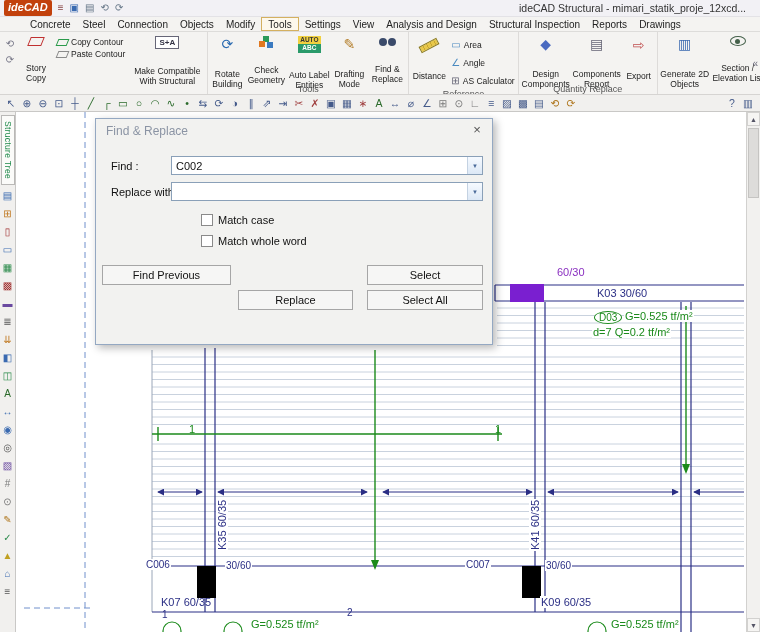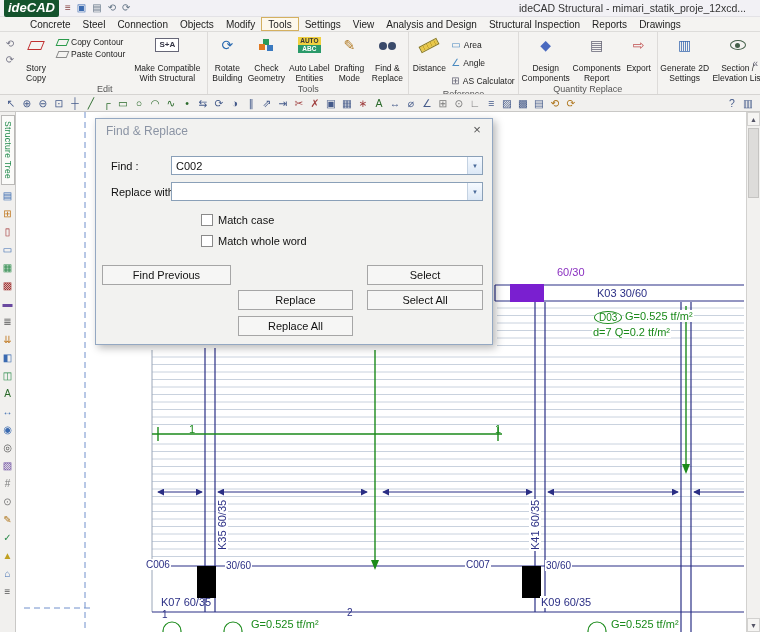--- a/index.html
+++ b/index.html
@@ -1,32 +1,32 @@
 <!DOCTYPE html>
 <html style="--navy: #2b2f85; --green: #1b8a1b; --hatch: #c9d2de; --dash: #7090cc; --purple-fill: #7a1fd0; --purple-text: #8a30c0; --menu-active-border: #d4b060;"><head>
 <meta charset="utf-8">
 <style>
 *{margin:0;padding:0;box-sizing:border-box}
 body{background:#9a9a9a;font-family:"Liberation Sans",sans-serif}
 .app{position:relative;width:760px;height:632px;background:#fff;overflow:hidden;font-family:"Liberation Sans",sans-serif}
 
 .titlebar{height:17px;background:#f2f1f5;border-bottom:1px solid #e3e2e6;display:flex;align-items:center;padding-left:4px}
-.logo{background:#14532d;color:#fff;font-size:13px;font-style:italic;font-weight:bold;padding:1px 4px;border-radius:2px;line-height:1.2}
+.logo{background:#c2410c;color:#fff;font-size:11px;font-style:italic;font-weight:bold;padding:1px 4px;border-radius:2px;line-height:1.2}
 .tbico{font-size:10px;margin-left:6px;line-height:16px;cursor:default}
 .title-text{margin-left:auto;margin-right:14px;font-size:10.5px;color:#333;white-space:nowrap}
 
 .menubar{height:15px;background:#f4f3f1;border-bottom:1px solid #dddcda;display:flex;align-items:stretch;padding-left:24px}
 .menu-item{font-size:10px;color:#222;padding:0 6px;line-height:15px;white-space:nowrap;cursor:default}
 .menu-item.active{background:#fdf8ec;border:1px solid var(--menu-active-border);line-height:13px}
 
 .ribbon{height:63px;background:#f4f3f1;border-bottom:1px solid #d6d4d2;display:flex;position:relative;padding-left:2px;overflow:hidden}
 .rgroup{display:flex;flex-direction:column;border-right:1px solid #dddbd9;padding:0 1px}
 .rg-body{flex:1;display:flex;align-items:flex-start;gap:1px;padding-top:2px}
 .rg-label{font-size:9px;color:#555;text-align:center;padding:0 2px 2px;min-height:11px}
-.bigbtn{display:flex;flex-direction:column;align-items:center;gap:10px;font-size:8.5px;color:#222;text-align:center;line-height:1.15;padding-top:2px;height:50px;cursor:default}
+.bigbtn{display:flex;flex-direction:column;align-items:center;gap:18px;font-size:8.5px;color:#222;text-align:center;line-height:1.15;padding-top:2px;height:50px;cursor:default}
 .bicon{height:18px;display:flex;align-items:center;justify-content:center}
 .smallcol{display:flex;flex-direction:column;gap:2px;padding-top:3px}
 .smallrow{display:flex;align-items:center;gap:3px;font-size:8.5px;color:#222;padding:0 2px;white-space:nowrap;cursor:default}
 .sbtn{width:14px;height:14px;text-align:center;font-size:10px;color:#778;line-height:14px}
 .gi{font-size:14px;line-height:16px}
 .para{display:inline-block;width:14px;height:9px;border:1.6px solid;transform:skewX(-22deg)}
 .para.red{border-color:#c03030}.para.green{border-color:#2a9a4a}.para.gray{border-color:#8a8a8a}
 .para.sm{width:11px;height:7px}
 .sa-icon{border:1px solid #667;padding:1px 3px;font-size:8px;font-weight:bold;color:#334;background:#fff}
 .cubes{width:16px;height:12px;position:relative}
@@ -140,21 +140,20 @@
             <span>Paste Contour</span>
           </div>
         </div>
         <div class="bigbtn" style="width:78px">
           <span class="bicon">
               <span class="sa-icon">S+A</span>
             </span>
           <span>Make Compatible With Structural</span>
         </div>
       </div>
-      <div class="rg-label">Edit</div>
     </div>
 
     <div class="rgroup">
       <div class="rg-body">
         <div class="bigbtn" style="width:36px">
           <span class="bicon">
               <span class="gi" style="color:#2a6ab0">⟳</span>
             </span>
           <span>Rotate Building</span>
         </div>
@@ -238,21 +237,21 @@
       </div>
       <div class="rg-label">Quantity Replace</div>
     </div>
 
     <div class="rgroup">
       <div class="rg-body">
         <div class="bigbtn" style="width:52px">
           <span class="bicon">
               <span class="gi" style="color:#3a6ab0">▥</span>
             </span>
-          <span>Generate 2D Settings</span>
+          <span>Generate 2D Objects</span>
         </div>
         <div class="bigbtn" style="width:52px">
           <span class="bicon">
               <span class="eye"></span>
             </span>
           <span>Section / Elevation List</span>
         </div>
       </div>
       <div class="rg-label"></div>
     </div>
@@ -460,16 +459,15 @@
     </div>
     <div class="chk" style="left:105px;top:116px">
       <span class="cbox"></span>
       <span>Match whole word</span>
     </div>
 
     <div class="dbtn" style="left:6px;top:146px;width:129px">Find Previous</div>
     <div class="dbtn" style="left:271px;top:146px;width:116px">Select</div>
     <div class="dbtn" style="left:142px;top:171px;width:115px">Replace</div>
     <div class="dbtn" style="left:271px;top:171px;width:116px">Select All</div>
-    <div class="dbtn" style="left:142px;top:197px;width:115px">Replace All</div>
   </div>
 
 </div>
 
 </body></html>

